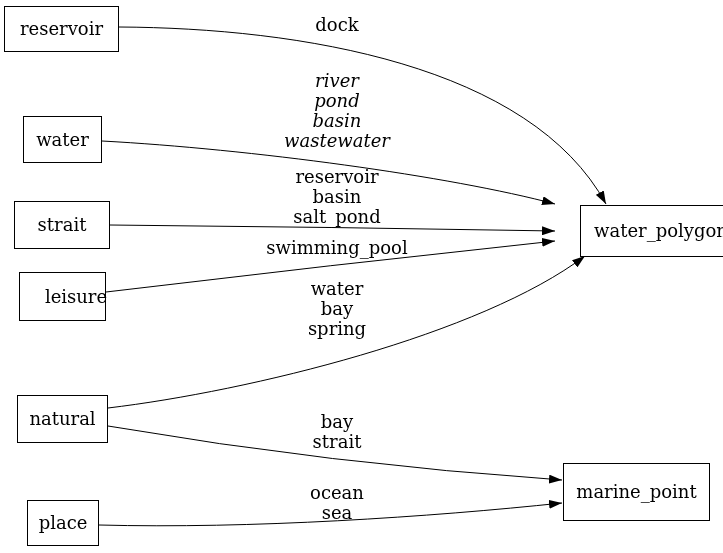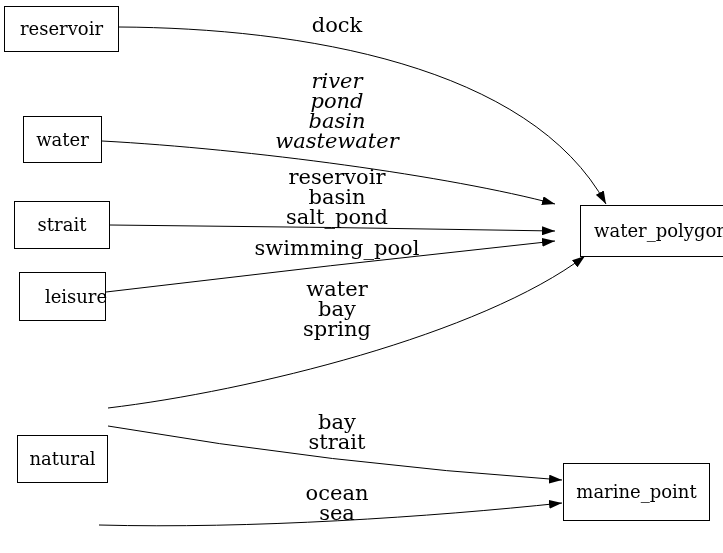--- a/index.html
+++ b/index.html
@@ -38,21 +38,21 @@
     justify-content: center;
     font-size: 18px;
     line-height: 20px;
     white-space: nowrap;
   }
   .edge-label {
     position: absolute;
     transform: translate(-50%, -50%);
     text-align: center;
     white-space: pre-line;
-    font-size: 21px;
+    font-size: 18px;
     line-height: 20px;
   }
 </style>
 </head>
 <body>
 
 <div class="canvas">
 
   <svg class="edges-layer" viewBox="0 0 723 553" xmlns="http://www.w3.org/2000/svg">
     <defs>
@@ -74,22 +74,25 @@
   </div>
   <div class="node" style="left:23px; top:116px; width:79px; height:47px;">
     <span>water</span>
   </div>
   <div class="node" style="left:14px; top:201px; width:96px; height:48px;">
     <span>strait</span>
   </div>
   <div class="node" style="left:19px; top:272px; width:87px; height:49px;padding-left:27px;">
     <span>leisure</span>
   </div>
-  <div class="node" style="left:17px; top:395px; width:91px; height:48px;margin-top:40px;">
+  <div class="node" style="left:17px; top:395px; width:91px; height:48px;">
     <span>natural</span>
+  </div>
+  <div class="node" style="left:27px; top:500px; width:72px; height:46px;">
+    <span>place</span>
   </div>
   <div class="node" style="left:555px; top:205px; width:162px; height:52px;margin-left:25px;">
     <span>water_polygon</span>
   </div>
   <div class="node" style="left:563px; top:463px; width:147px; height:58px;">
     <span>marine_point</span>
   </div>
 
   <div class="edge-label" style="left:337px; top:25px;">dock</div>
   <div class="edge-label" style="left:337px; top:111px;font-style:italic;">river

